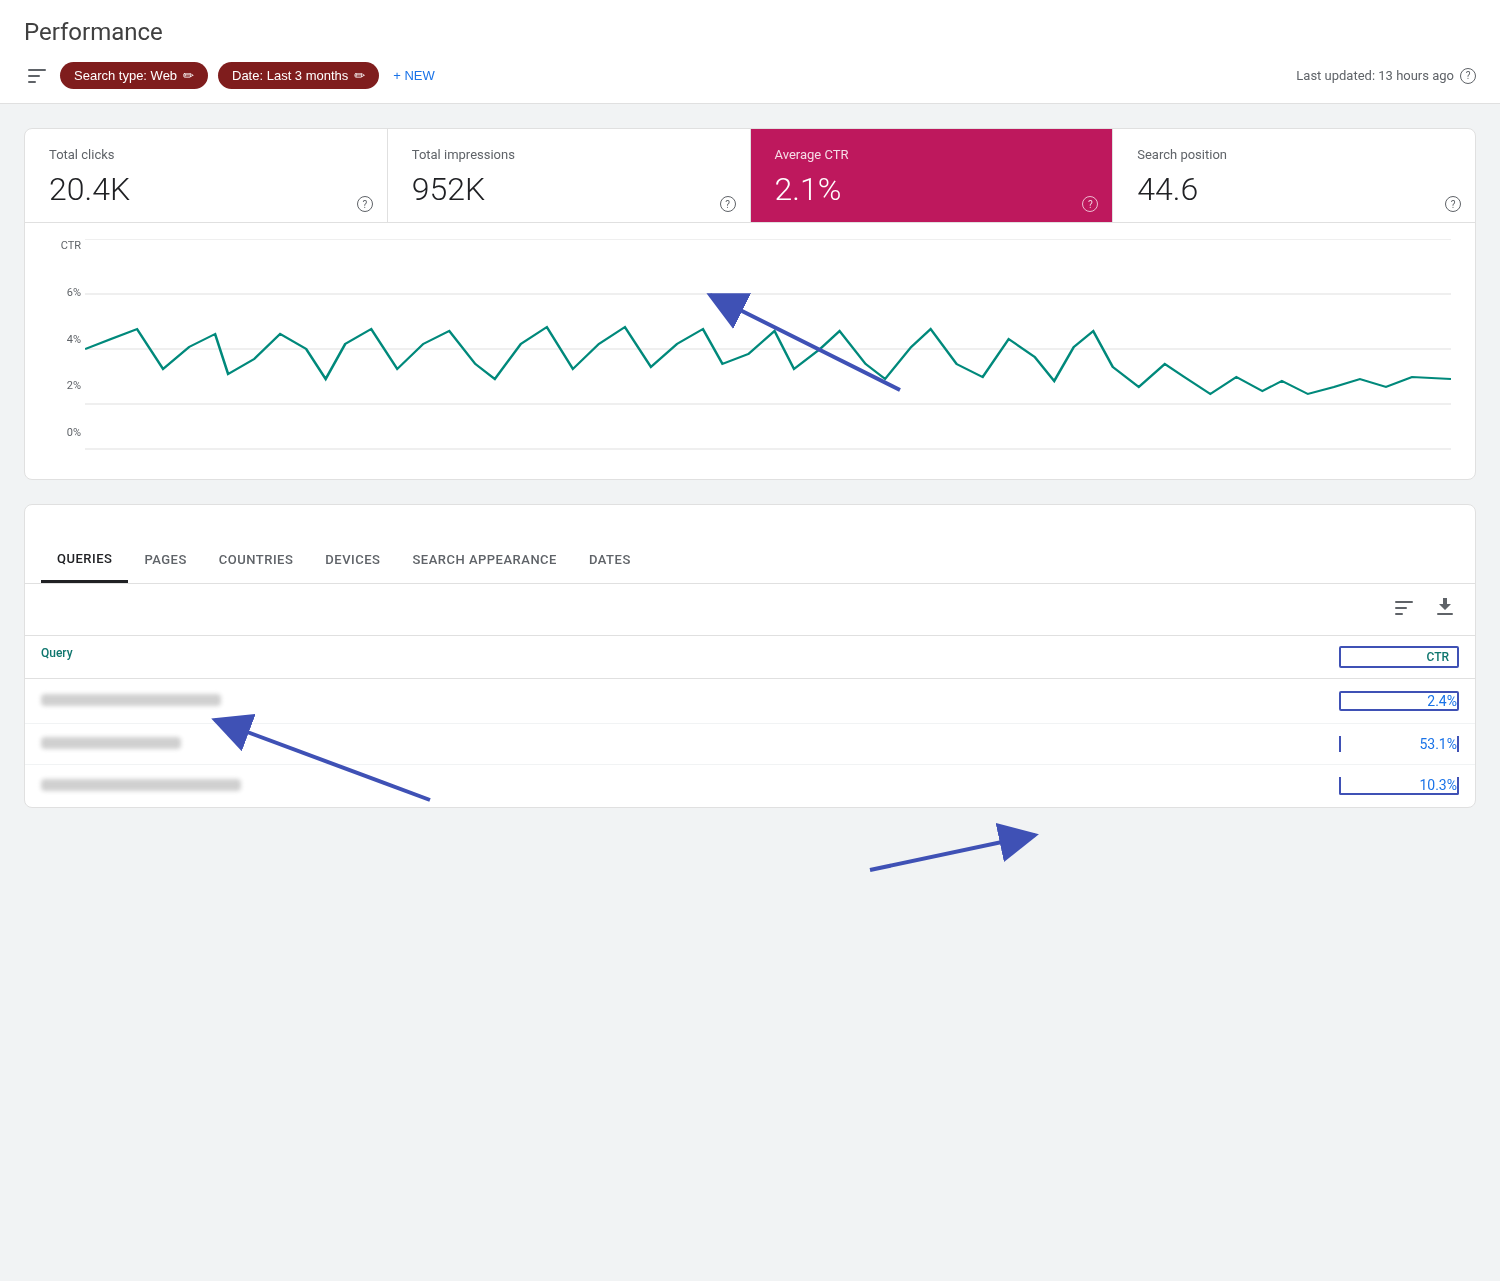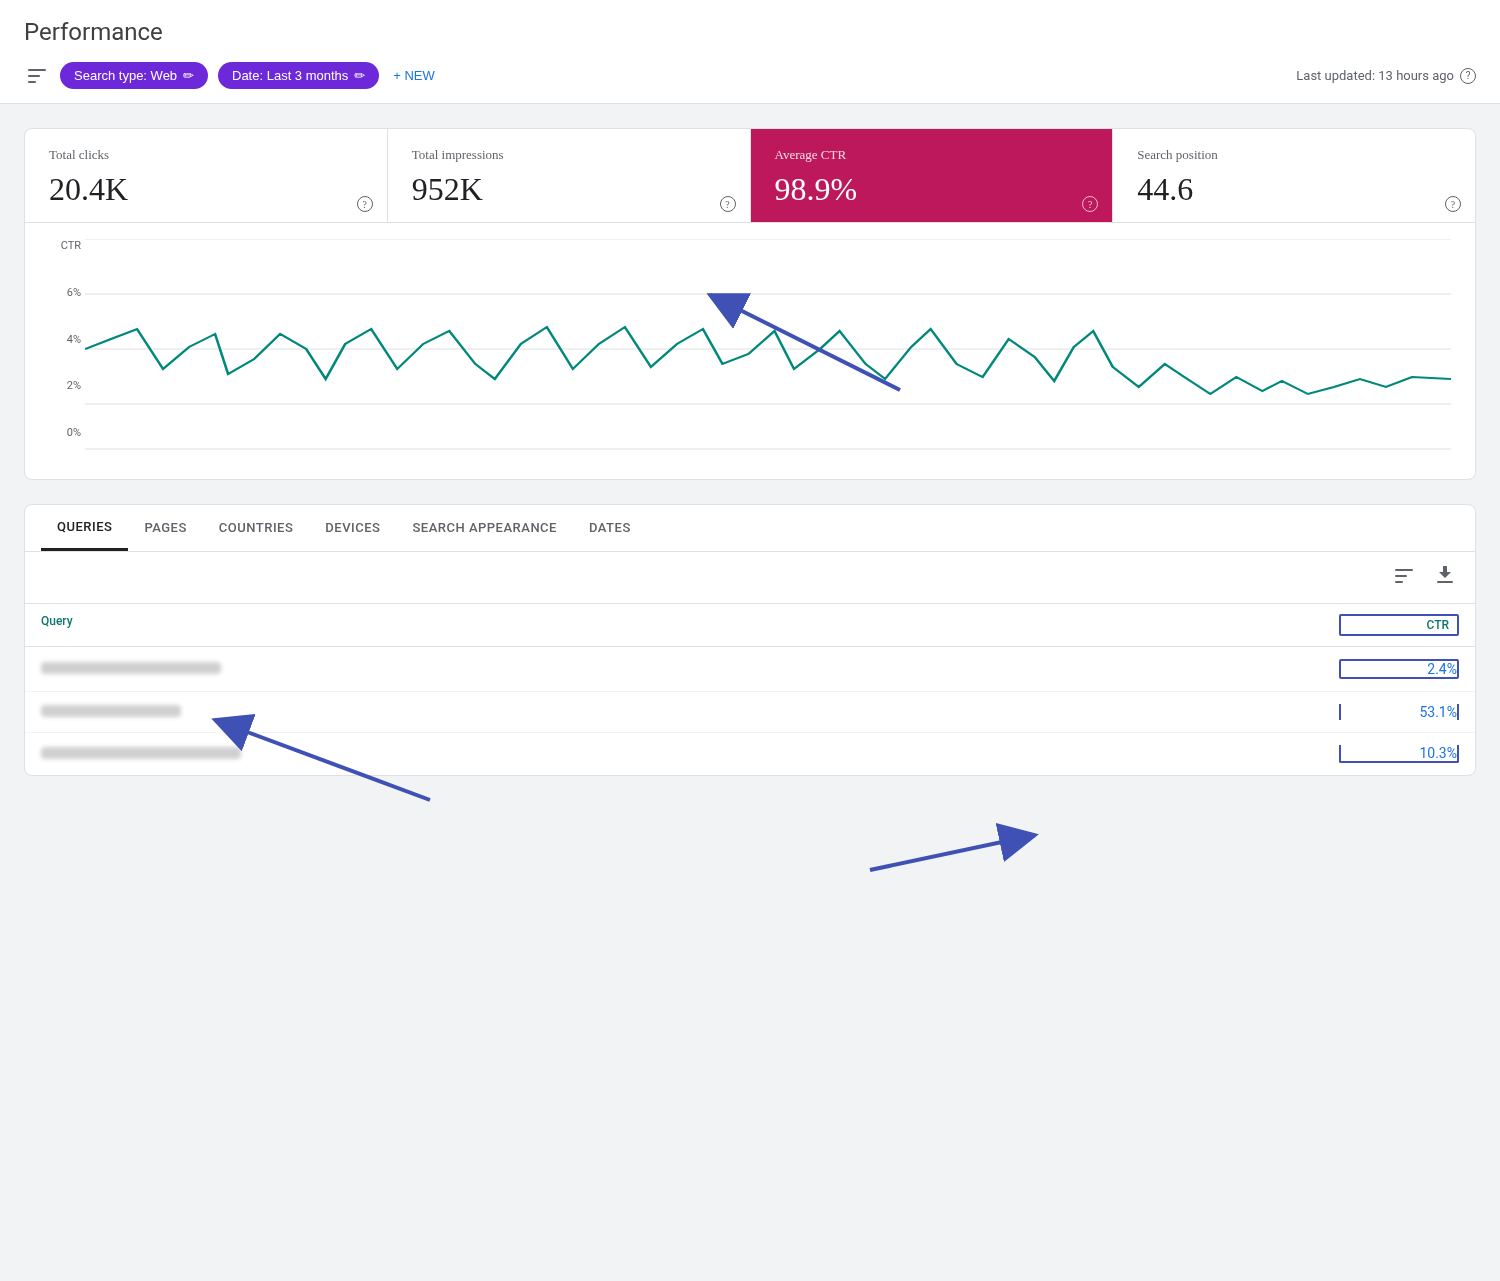--- a/index.html
+++ b/index.html
@@ -29,21 +29,21 @@
       background: none;
       border: none;
       cursor: pointer;
       color: #5f6368;
       font-size: 18px;
       display: flex;
       align-items: center;
       padding: 4px;
     }
     .pill-btn {
-      background: #6d28d9;
+      background: #7f1d1d;
       color: #fff;
       border: none;
       border-radius: 20px;
       padding: 6px 14px;
       font-size: 13px;
       cursor: pointer;
       display: flex;
       align-items: center;
       gap: 6px;
     }
@@ -95,21 +95,20 @@
     .metrics-row {
       display: flex;
       border-bottom: 1px solid #e0e0e0;
     }
     .metric-cell {
       flex: 1;
       padding: 18px 20px 14px 24px;
       border-right: 1px solid #e0e0e0;
       cursor: pointer;
       position: relative;
-      font-family: Liberation Serif, serif;
     }
     .metric-cell:last-child { border-right: none; }
     .metric-cell.active {
       background: #be185d;
       color: #fff;
     }
     .metric-label {
       font-size: 13px;
       color: #5f6368;
       margin-bottom: 8px;
@@ -150,20 +149,21 @@
       font-size: 11px;
       color: #5f6368;
       padding: 0 4px;
     }
     
     .tabs-row {
       display: flex;
       align-items: center;
       border-bottom: 1px solid #e0e0e0;
       padding: 0 16px;
+      margin-top: 32px;
     }
     .tab-item {
       padding: 14px 16px;
       font-size: 13px;
       font-weight: 500;
       color: #5f6368;
       cursor: pointer;
       border-bottom: 2px solid transparent;
       letter-spacing: 0.5px;
       text-transform: uppercase;
@@ -276,21 +276,21 @@
       </div>
 
       <div class="metric-cell">
         <div class="metric-label">Total impressions</div>
         <div class="metric-value">952K</div>
         <span class="metric-help help-circle">?</span>
       </div>
 
       <div class="metric-cell active">
         <div class="metric-label">Average CTR</div>
-        <div class="metric-value">98.9%</div>
+        <div class="metric-value">2.1%</div>
         <span class="metric-help help-circle" style="border-color:rgba(255,255,255,0.7);color:rgba(255,255,255,0.8);">?</span>
       </div>
 
       <div class="metric-cell">
         <div class="metric-label">Search position</div>
         <div class="metric-value">44.6</div>
         <span class="metric-help help-circle">?</span>
       </div>
     </div>
 

